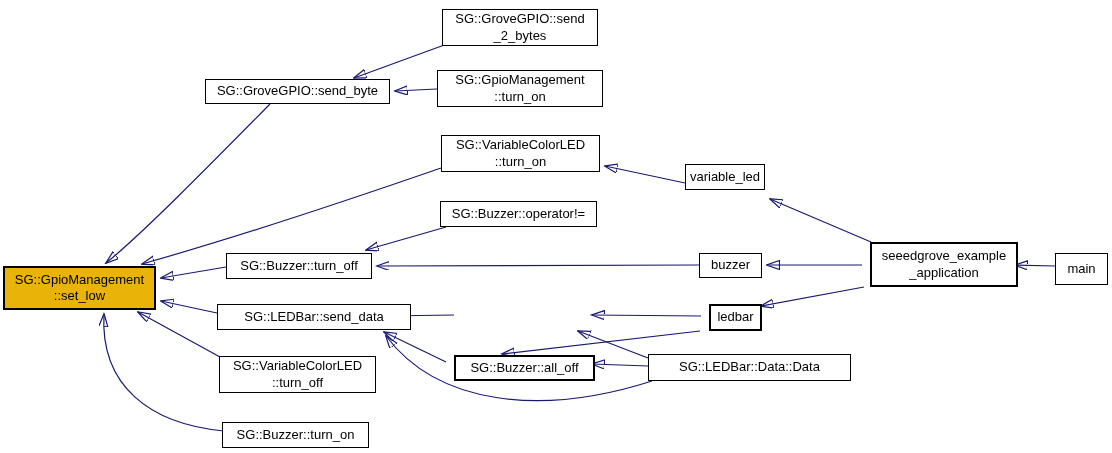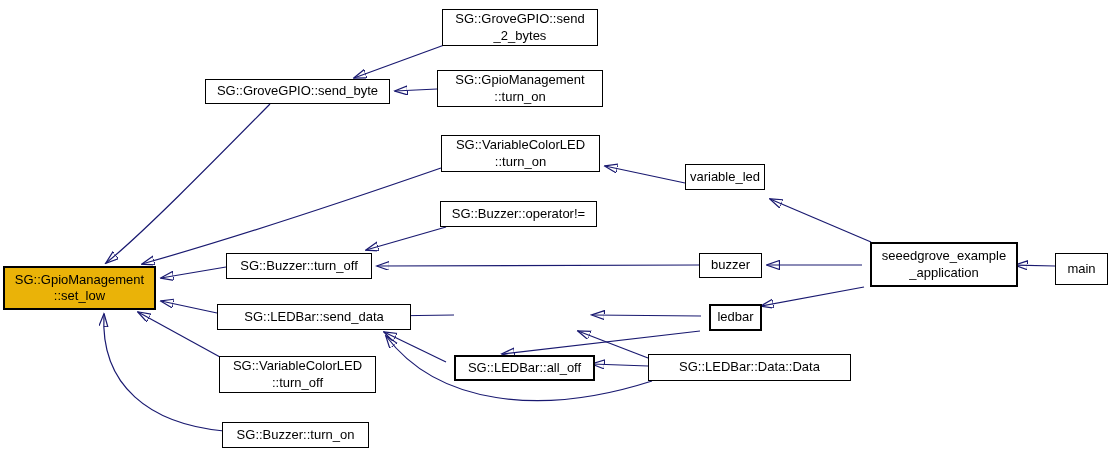--- a/index.html
+++ b/index.html
@@ -99,21 +99,21 @@
     <span>SG::VariableColorLED
 ::turn_off</span>
   </div>
 
   <div class="node" style="left:222px;top:422px;width:147px;height:26px">
     <span>SG::Buzzer::turn_on</span>
   </div>
 
 
   <div class="node b2" style="left:446px;top:355px;width:141px;height:26px">
-    <span>SG::LEDBar::all_off</span>
+    <span>SG::Buzzer::all_off</span>
   </div>
 
   <div class="node" style="left:648px;top:354px;width:203px;height:27px">
     <span>SG::LEDBar::Data::Data</span>
   </div>
 
   <div class="node" style="left:685px;top:164px;width:80px;height:26px">
     <span>variable_led</span>
   </div>
 

